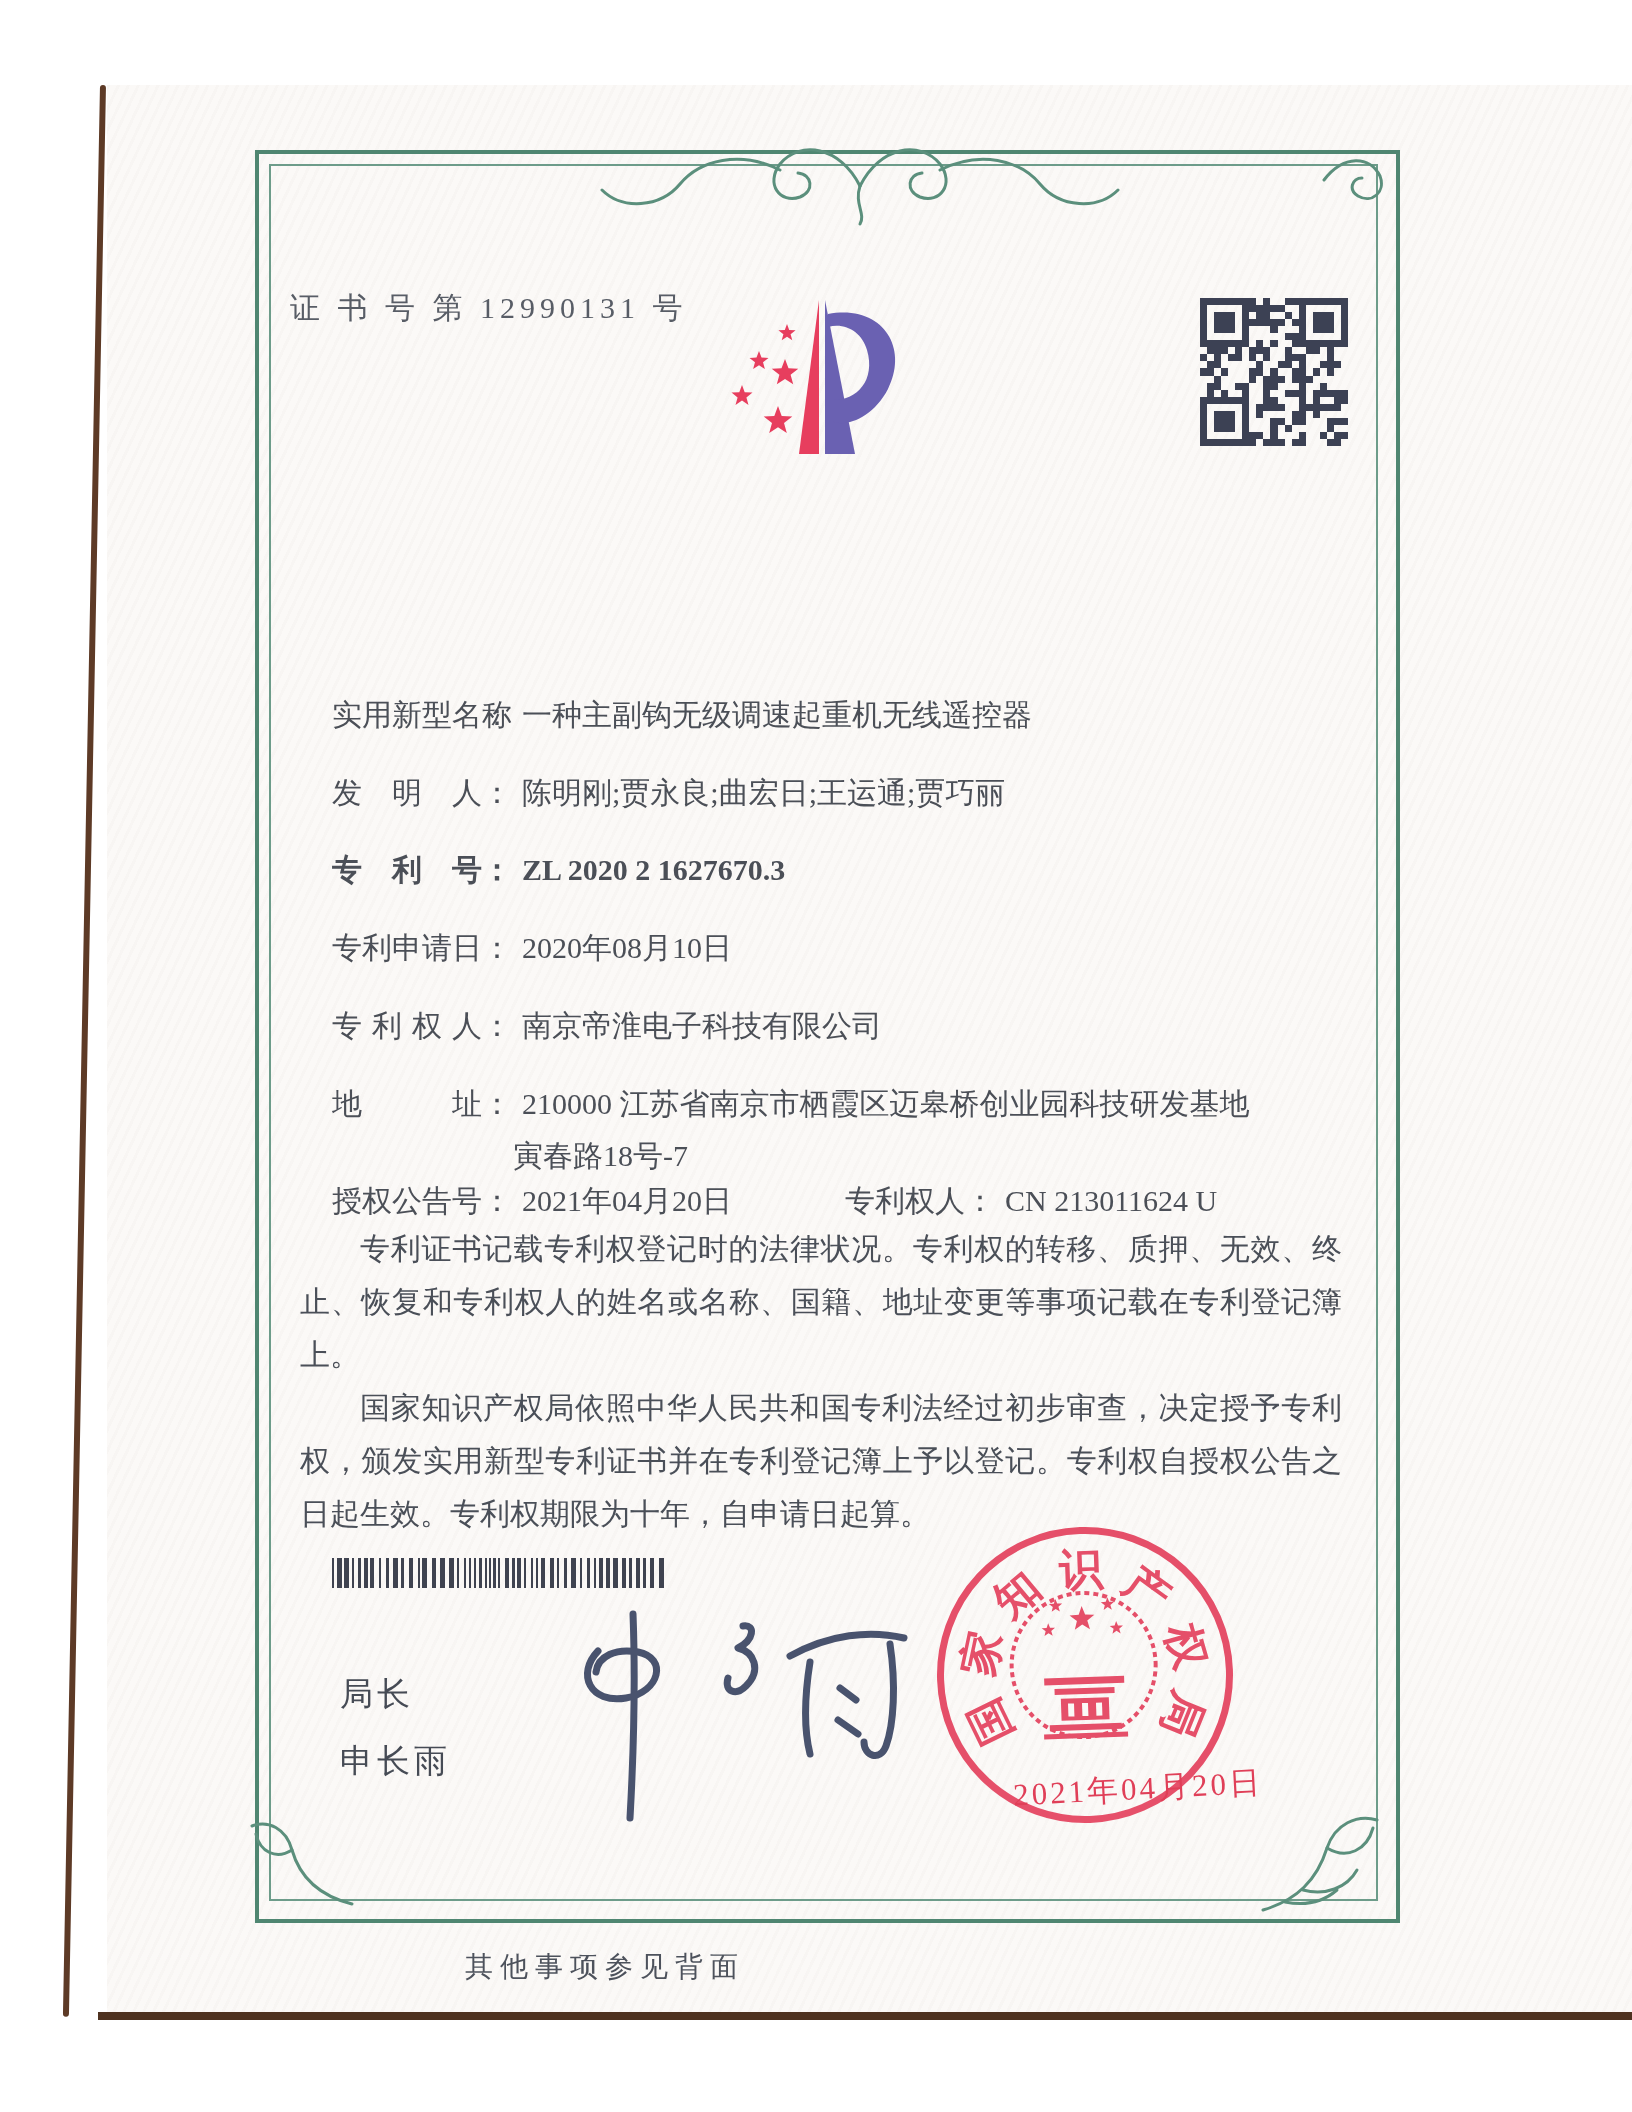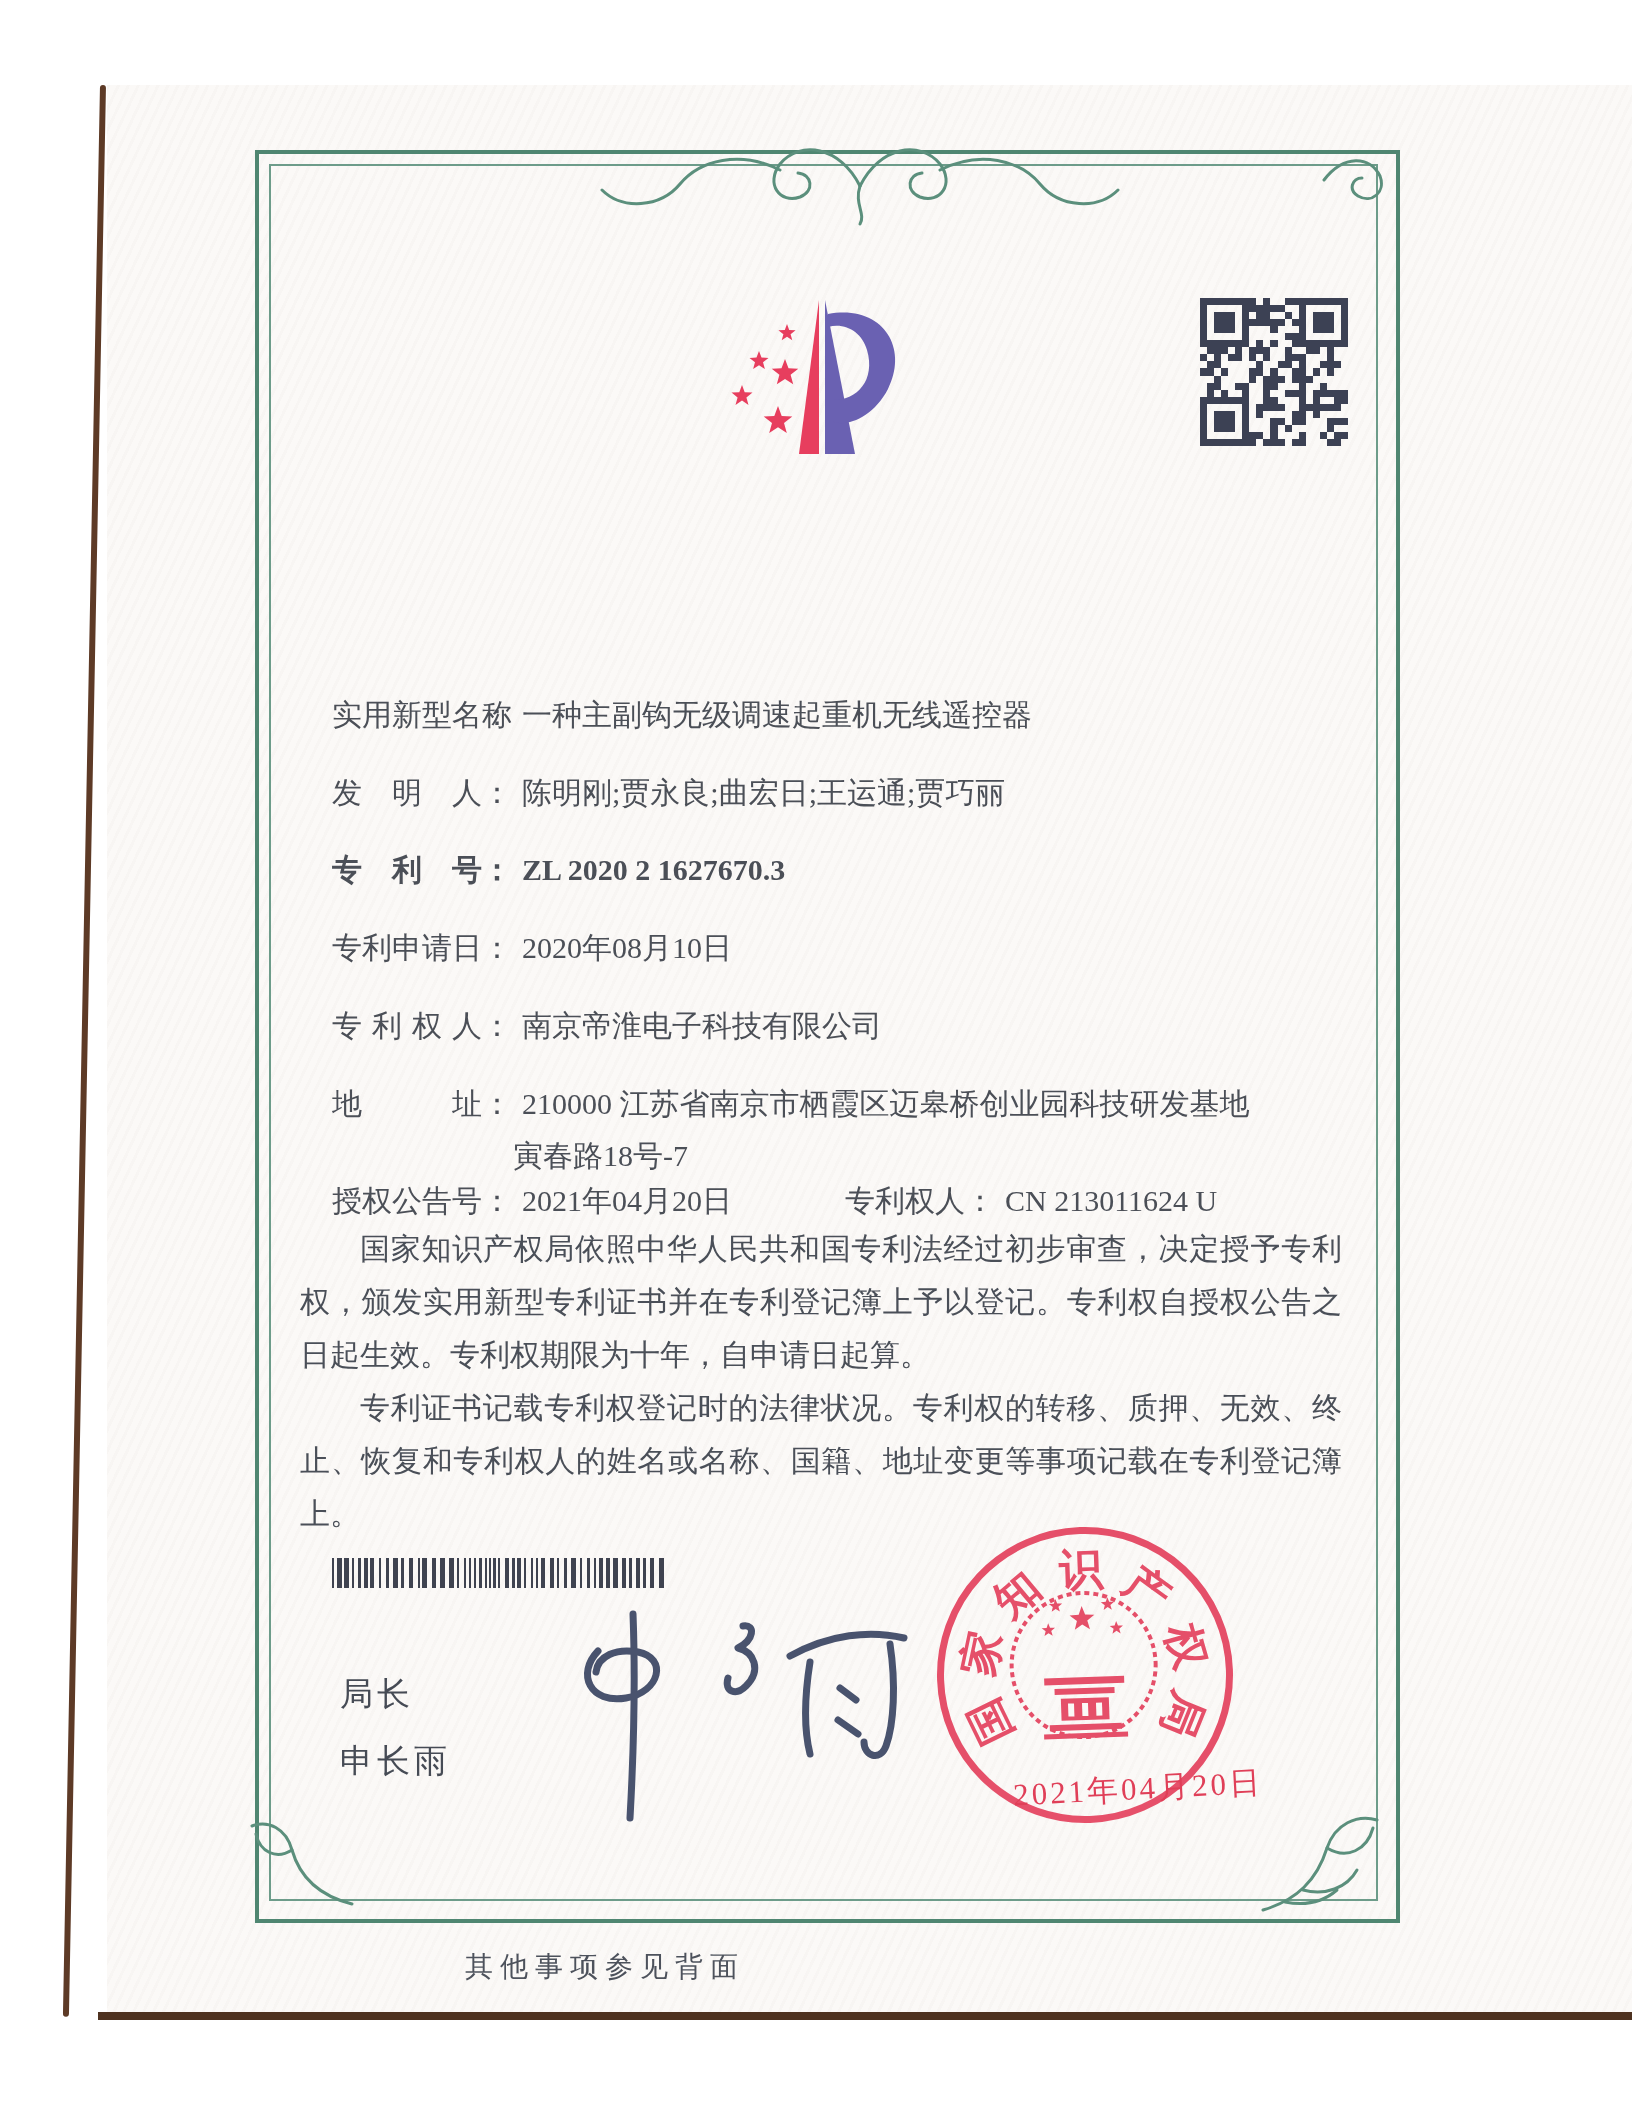--- a/index.html
+++ b/index.html
@@ -93,20 +93,21 @@
     <path d="M8,132 C42,122 62,102 72,70 C80,46 102,36 122,42"></path>
     <path d="M72,70 C92,82 112,72 118,50"></path>
     <path d="M48,112 C70,118 92,110 102,92"></path>
     <path d="M30,124 C50,128 68,124 82,112"></path>
   </svg>
   <svg class="flourish" style="left:248px;top:1800px;" width="110" height="110" viewBox="0 0 110 110">
     <path d="M104,104 C72,96 52,78 44,50 C38,28 20,20 4,26"></path>
     <path d="M44,50 C28,60 12,52 8,34"></path>
   </svg>
 
+  <div class="cert-number">证 书 号 第 12990131 号</div>
 
   <svg class="logo" width="210" height="195" viewBox="0 0 210 195">
     <g id="logo-stars" fill="#e73e5e">
         <polygon points="72.0,36.0 74.2,41.9 80.6,42.2 75.6,46.2 77.3,52.3 72.0,48.8 66.7,52.3 68.4,46.2 63.4,42.2 69.8,41.9"></polygon>
         <polygon points="44.0,63.0 46.5,69.6 53.5,69.9 48.0,74.3 49.9,81.1 44.0,77.2 38.1,81.1 40.0,74.3 34.5,69.9 41.5,69.6"></polygon>
         <polygon points="70.0,71.0 73.5,80.2 83.3,80.7 75.6,86.8 78.2,96.3 70.0,90.9 61.8,96.3 64.4,86.8 56.7,80.7 66.5,80.2"></polygon>
         <polygon points="27.0,97.0 29.7,104.3 37.5,104.6 31.4,109.4 33.5,116.9 27.0,112.6 20.5,116.9 22.6,109.4 16.5,104.6 24.3,104.3"></polygon>
         <polygon points="63.0,118.0 66.7,127.9 77.3,128.4 69.0,134.9 71.8,145.1 63.0,139.3 54.2,145.1 57.0,134.9 48.7,128.4 59.3,127.9"></polygon>
       </g>
     <polygon points="104,12 84,166 104,166" fill="#e73e5e"></polygon>
@@ -579,22 +580,22 @@
       <span class="flabel">地址</span><span class="colon">：</span><span>210000 江苏省南京市栖霞区迈皋桥创业园科技研发基地</span>
     </div>
     <div class="addr2">寅春路18号-7</div>
     <div class="grant-row">
       <span class="flabel">授权公告号</span><span class="colon">：</span><span>2021年04月20日</span>
       <span class="grant-no"><span>专利权人</span><span class="colon">：</span><span>CN 213011624 U</span></span>
     </div>
   </div>
 
   <div class="paras">
+    <p>专利证书记载专利权登记时的法律状况。专利权的转移、质押、无效、终止、恢复和专利权人的姓名或名称、国籍、地址变更等事项记载在专利登记簿上。</p>
     <p>国家知识产权局依照中华人民共和国专利法经过初步审查，决定授予专利权，颁发实用新型专利证书并在专利登记簿上予以登记。专利权自授权公告之日起生效。专利权期限为十年，自申请日起算。</p>
-    <p>专利证书记载专利权登记时的法律状况。专利权的转移、质押、无效、终止、恢复和专利权人的姓名或名称、国籍、地址变更等事项记载在专利登记簿上。</p>
   </div>
 
   <div class="barcode" id="barcode">
       <span style="width: 2px; margin-right: 3px; background: rgb(63, 67, 80);"></span>
       <span style="width: 5px; margin-right: 2px; background: rgb(63, 67, 80);"></span>
       <span style="width: 5px; margin-right: 3px; background: rgb(63, 67, 80);"></span>
       <span style="width: 2px; margin-right: 4px; background: rgb(63, 67, 80);"></span>
       <span style="width: 3px; margin-right: 3px; background: rgb(63, 67, 80);"></span>
       <span style="width: 4px; margin-right: 2px; background: rgb(63, 67, 80);"></span>
       <span style="width: 4px; margin-right: 5px; background: rgb(63, 67, 80);"></span>

